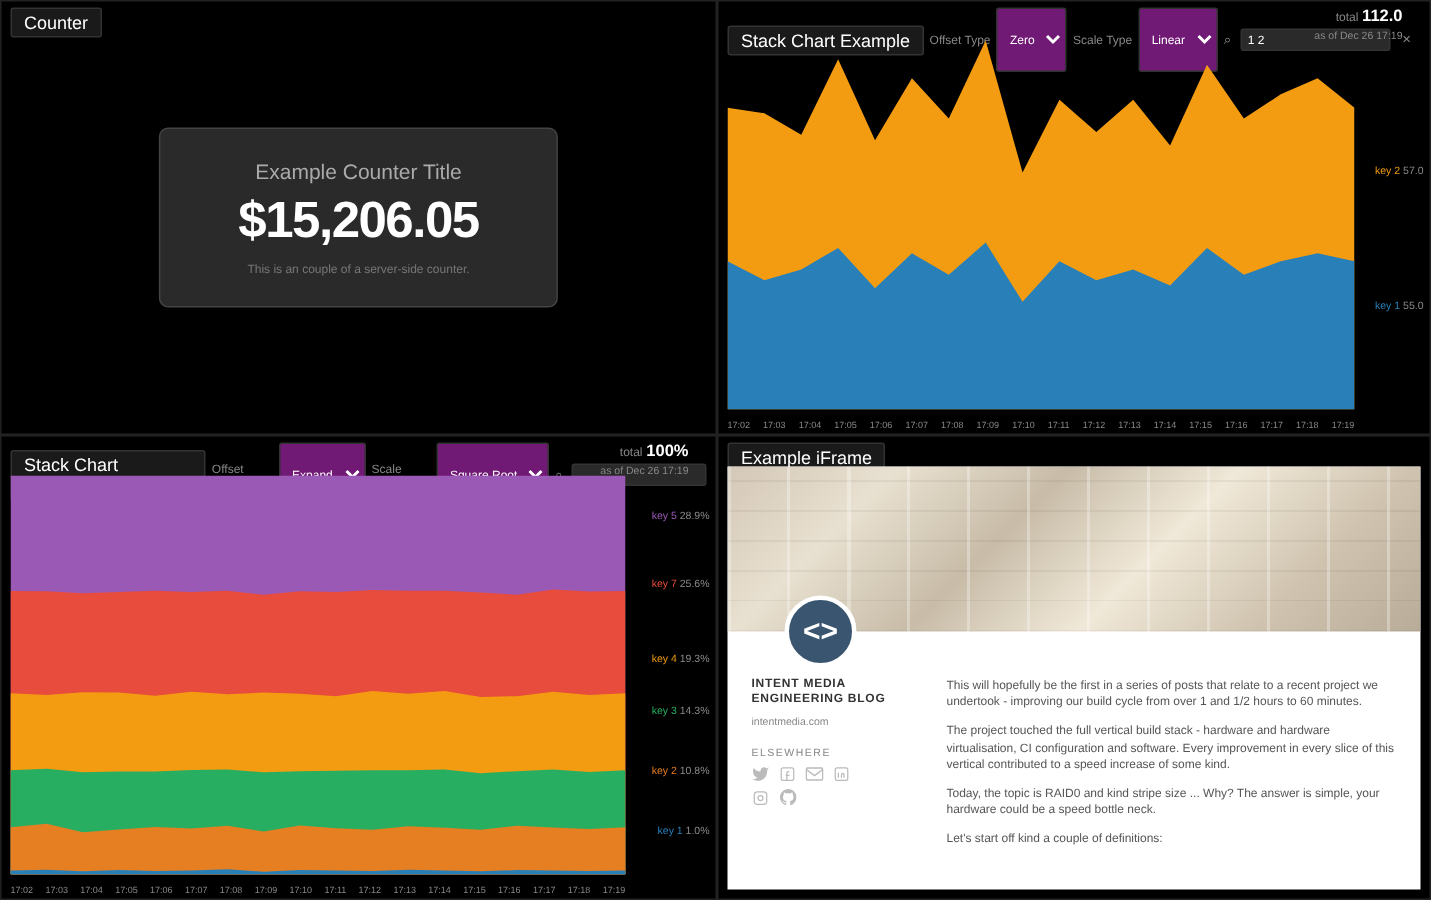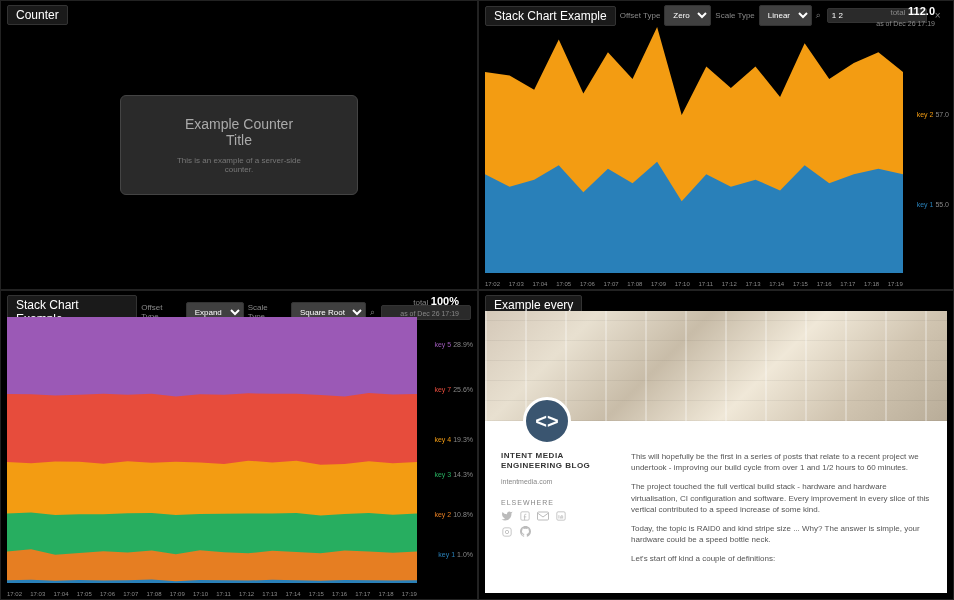--- a/index.html
+++ b/index.html
@@ -30,25 +30,25 @@
 }
 .panel-title {
   background: #1a1a1a;
   border: 1px solid #333;
   padding: 2px 8px;
   border-radius: 2px;
   font-size: 12px;
 }
 .ctrl-label { font-size: 8px; color: #888; margin-left: 0; }
 .ctrl-select {
-  background: #404040;
+  background: #701a75;
   border: 1px solid #333;
   color: #fff;
   font-size: 8px;
-  padding: 4px 4px;
+  padding: 15px 4px;
   border-radius: 2px;
 }
 .search-box {
   background: #2a2a2a;
   border: 1px solid #333;
   color: #fff;
   font-size: 8px;
   padding: 2px 4px;
   border-radius: 2px;
   width: 90px;
@@ -139,21 +139,22 @@
 </style>
 </head>
 <body>
 
 <div class="panel">
   <div class="panel-header">
     <span class="panel-title">Counter</span>
   </div>
   <div class="counter-card">
     <div class="counter-title">Example Counter Title</div>
-    <div class="counter-sub">This is an example of a server-side counter.</div>
+    <div class="counter-value">$15,206.05</div>
+    <div class="counter-sub">This is an couple of a server-side counter.</div>
   </div>
 </div>
 
 <div class="panel">
   <div class="panel-header">
     <span class="panel-title">Stack Chart Example</span>
     <span class="ctrl-label">Offset Type</span>
     <select class="ctrl-select"><option>Zero</option></select>
     <span class="ctrl-label">Scale Type</span>
     <select class="ctrl-select"><option>Linear</option></select>
@@ -250,21 +251,21 @@
       <span>17:15</span>
       <span>17:16</span>
       <span>17:17</span>
       <span>17:18</span>
       <span>17:19</span>
     </div>
 </div>
 
 <div class="panel">
   <div class="panel-header">
-    <span class="panel-title">Example every</span>
+    <span class="panel-title">Example iFrame</span>
   </div>
   <div class="iframe-body">
     <div class="hero">
       <div class="avatar">&lt;&gt;</div>
     </div>
     <div class="blog-body">
       <div class="blog-side">
         <div class="blog-side-title">INTENT MEDIA ENGINEERING BLOG</div>
         <a class="blog-side-link">intentmedia.com</a>
         <div class="elsewhere">ELSEWHERE</div>

